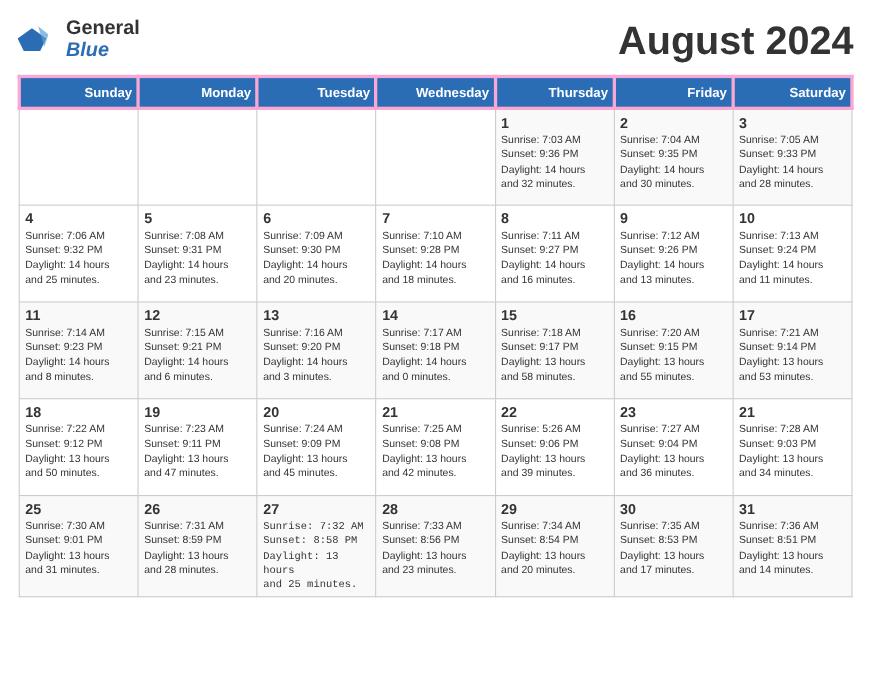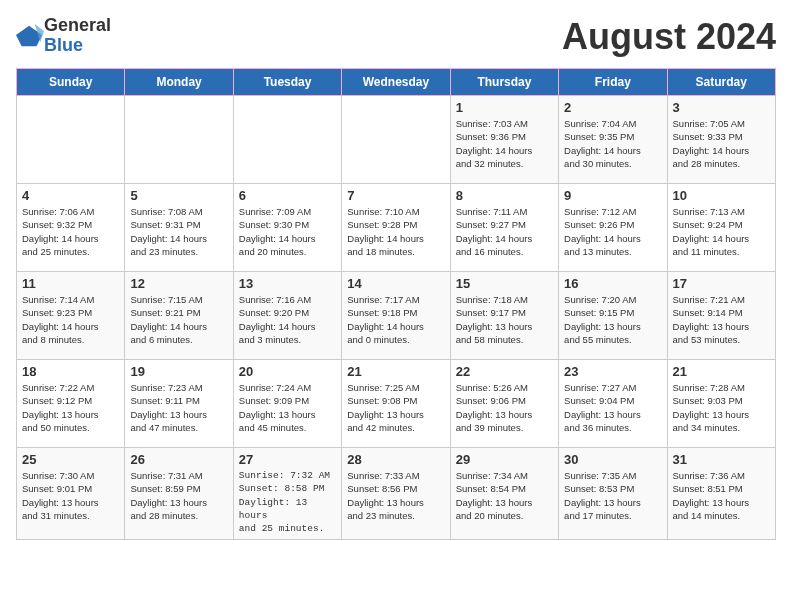--- a/index.html
+++ b/index.html
@@ -12,36 +12,37 @@
     }
     .header {
       display: flex;
       justify-content: space-between;
       align-items: flex-start;
       margin-bottom: 10px;
     }
     .logo {
       display: flex;
       align-items: center;
-      gap: 0;
+      gap: 16px;
     }
     .logo-text {
       display: flex;
       flex-direction: column;
       line-height: 1.1;
     }
     .logo-general {
       font-size: 18px;
       font-weight: bold;
       color: #333;
     }
     .logo-blue {
       font-size: 18px;
       font-weight: bold;
       color: #2a6db5;
+      font-style: italic;
     }
     .logo-icon {
       width: 28px;
       height: 28px;
     }
     .title-block {
       text-align: right;
       margin-left: 36px;
     }
     .month-year {
@@ -57,22 +58,22 @@
       width: 100%;
       border-collapse: collapse;
       table-layout: fixed;
     }
     thead tr th {
       background-color: #2a6db5;
       color: #fff;
       font-size: 12px;
       font-weight: bold;
       padding: 6px 4px;
-      text-align: center;
-      border: 1px solid #f9a8d4;
+      text-align: right;
+      border: 3px solid #f9a8d4;
     }
     tbody tr td {
       border: 1px solid #ccc;
       vertical-align: top;
       padding: 4px 5px;
       font-size: 10px;
       color: #333;
       height: 88px;
       background: #fff;
     }

